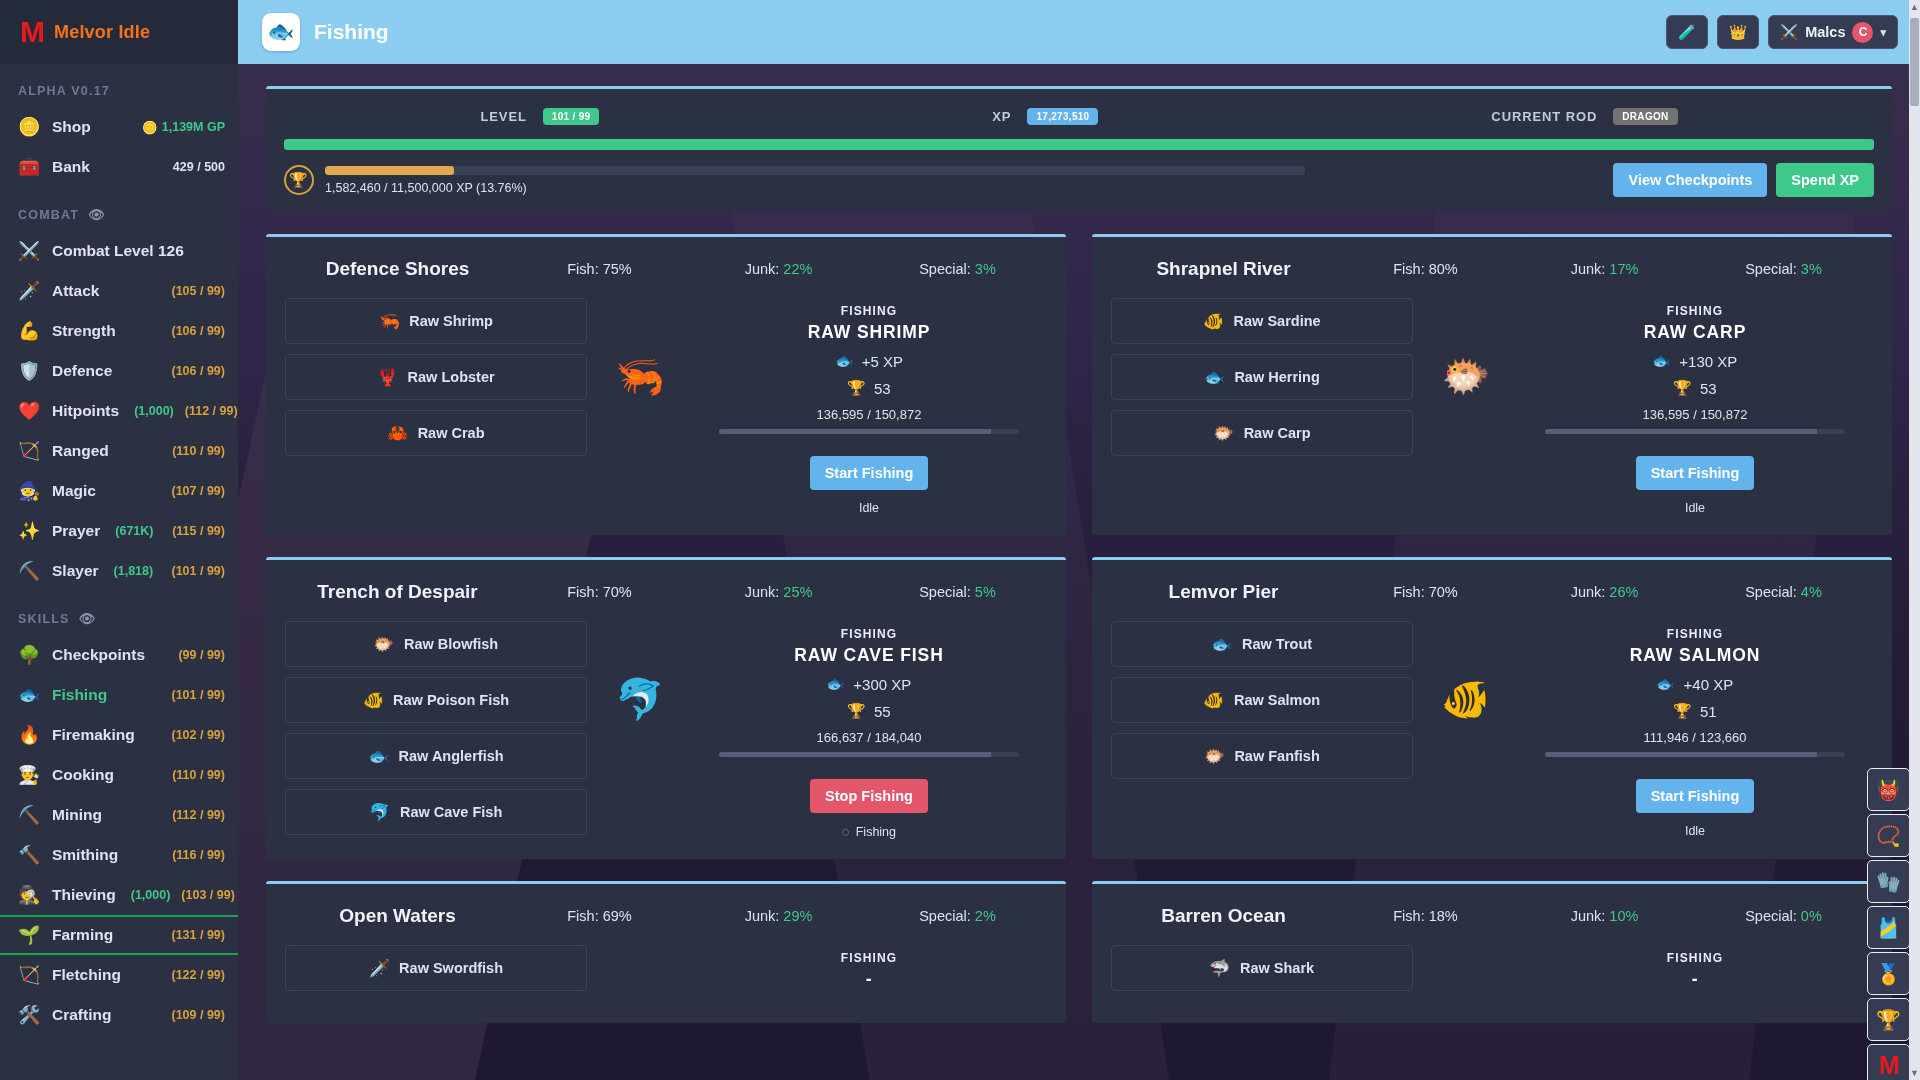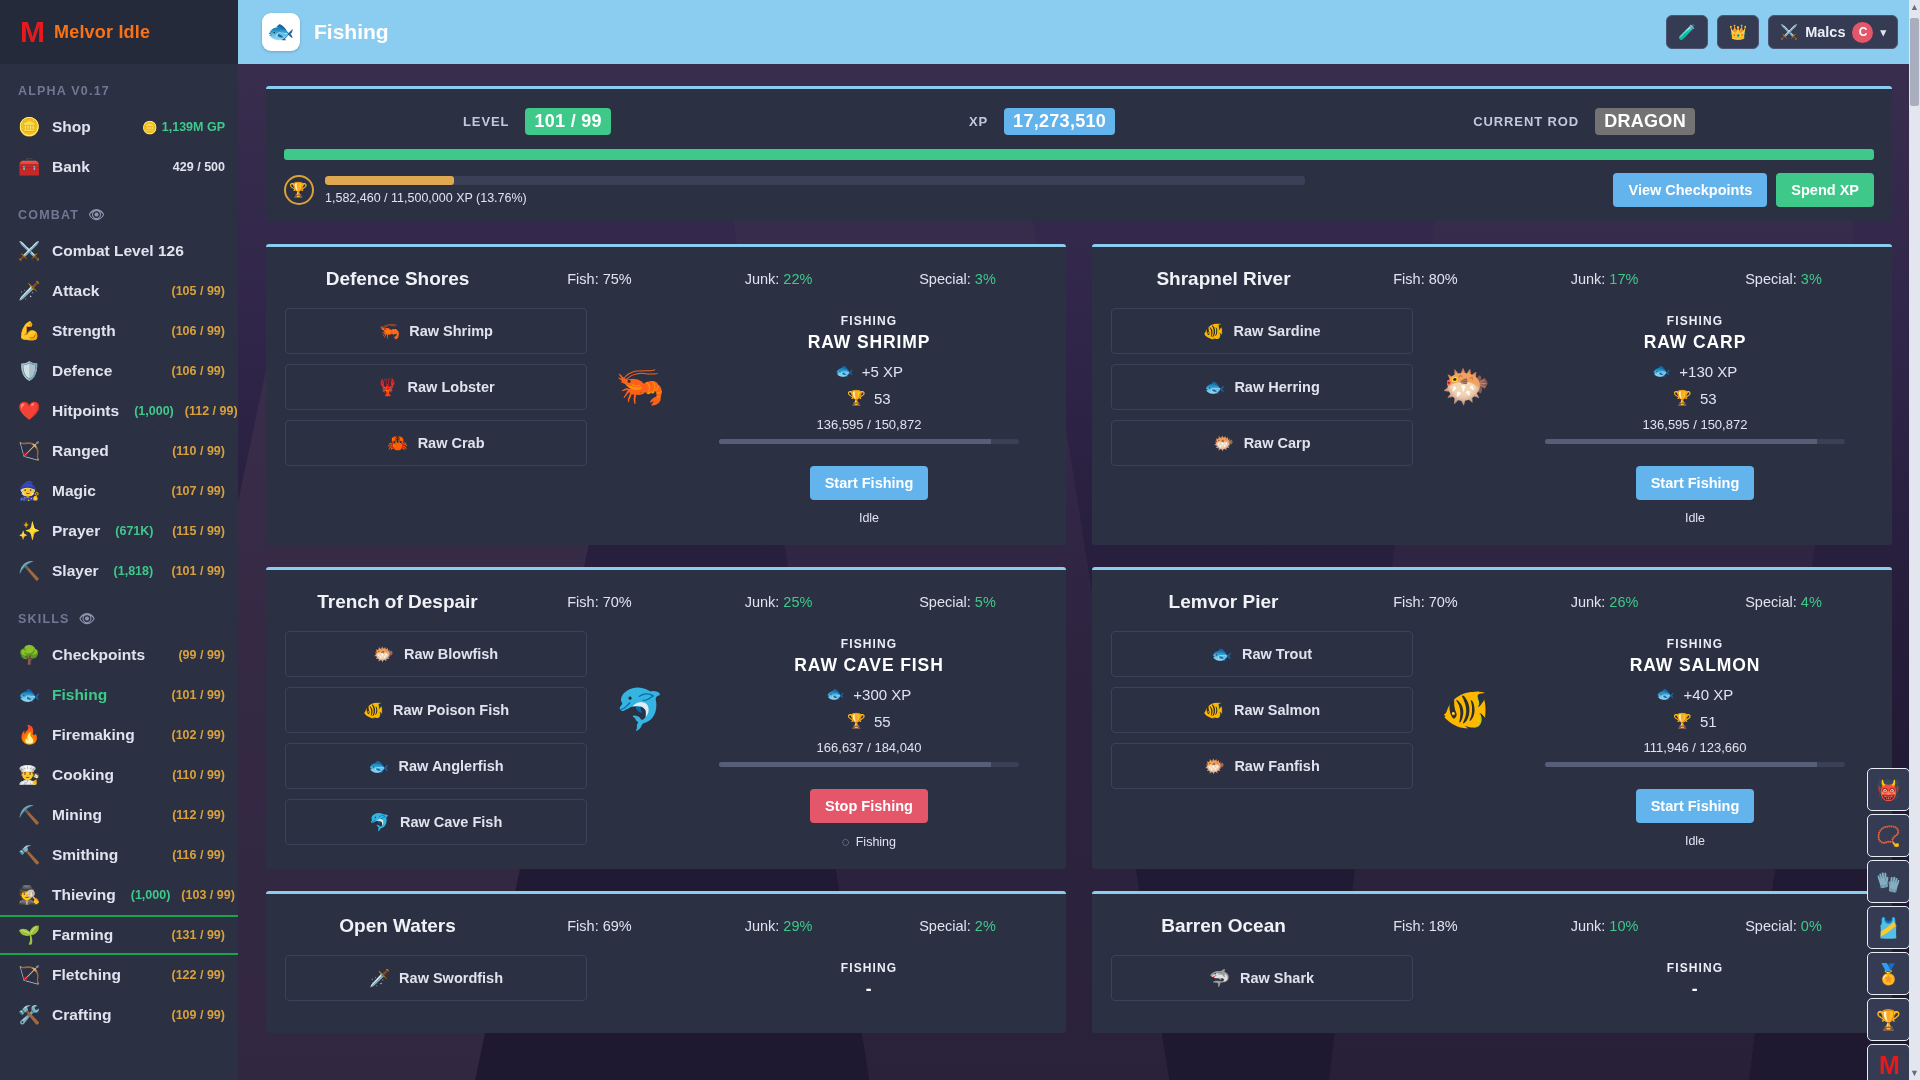--- a/index.html
+++ b/index.html
@@ -83,21 +83,21 @@
   .content { position: relative; z-index: 4; padding: 22px 28px 0 28px; }
 
   
   .xp-panel {
     background: #2b3043; border-top: 3px solid #8bcdf0; border-radius: 3px;
     padding: 16px 18px 14px 18px; margin-bottom: 23px;
   }
   .xp-stats { display: flex; align-items: center; justify-content: space-around; padding: 3px 0 14px; }
   .xp-stat { display: flex; align-items: center; gap: 16px;
              color: #c3c9dd; font-size: 13px; font-weight: bold; letter-spacing: .9px; }
-  .pill { border-radius: 4px; padding: 3px 9px; font-size: 18px; color: #fff; font-weight: bold; letter-spacing: .3px;}
+  .pill { border-radius: 4px; padding: 3px 9px; font-size: 10px; color: #fff; font-weight: bold; letter-spacing: .3px;}
   .pill.green { background: #3ec98a; }
   .pill.blue { background: #63b3ed; }
   .pill.orange { background: #737373; }
 
   .bar-full { height: 11px; background: #3ec98a; border-radius: 3px; width: 100%; }
   .mastery-row { display: flex; align-items: center; margin-top: 13px; gap: 11px; }
   .m-icon {
     width: 30px; height: 30px; border-radius: 50%; background: #2b3043;
     border: 2px solid #d9a13b; display:flex; align-items:center; justify-content:center;
     font-size: 15px; flex: 0 0 30px;

